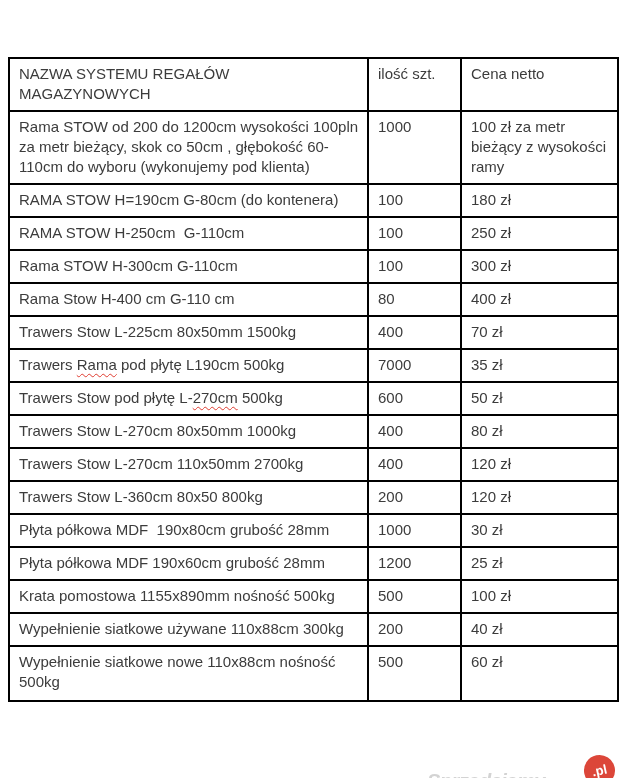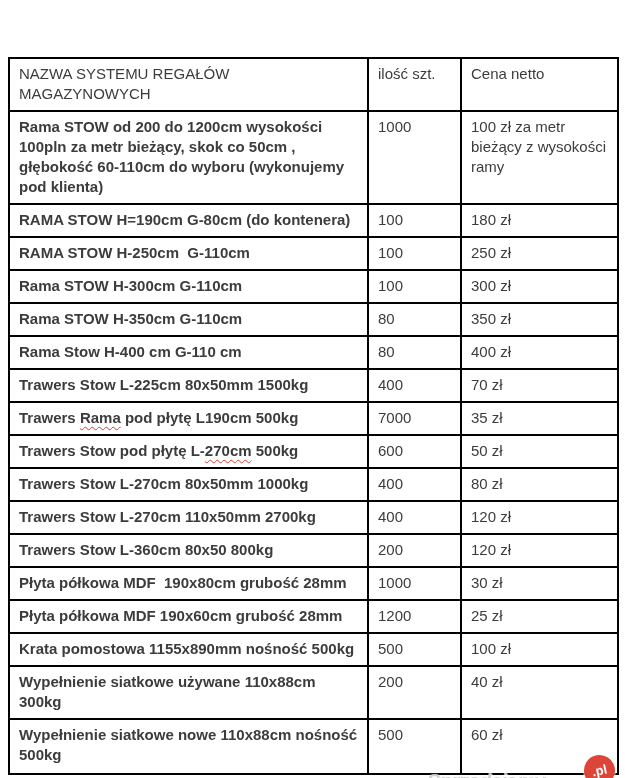--- a/index.html
+++ b/index.html
@@ -26,21 +26,21 @@
     border: 2px solid #000000;
     vertical-align: top;
     text-align: left;
     padding: 5px 8px 6px 9px;
     font-size: 15px;
     line-height: 20px;
     font-weight: normal;
     overflow: hidden;
   }
   .price-table thead th { height: 33px; }
-  .name-cell span { white-space: pre-wrap; font-weight: bold; }
+  .name-cell span { white-space: pre-wrap; }
   .sq {
     text-decoration-line: underline;
     text-decoration-style: wavy;
     text-decoration-color: #e03c31;
     text-decoration-thickness: 1px;
     text-underline-offset: 3px;
   }
   .watermark {
     position: absolute;
     left: 427px;
@@ -106,25 +106,20 @@
           <td class="name-cell"><span>RAMA STOW H-250cm  G-110cm</span></td>
           <td>100</td>
           <td>250 zł</td>
         </tr>
         <tr>
           <td class="name-cell"><span>Rama STOW H-300cm G-110cm</span></td>
           <td>100</td>
           <td>300 zł</td>
         </tr>
         <tr>
-          <td class="name-cell"><span>Rama STOW H-350cm G-110cm</span></td>
-          <td>80</td>
-          <td>350 zł</td>
-        </tr>
-        <tr>
           <td class="name-cell"><span>Rama Stow H-400 cm G-110 cm</span></td>
           <td>80</td>
           <td>400 zł</td>
         </tr>
         <tr>
           <td class="name-cell"><span>Trawers Stow L-225cm 80x50mm 1500kg</span></td>
           <td>400</td>
           <td>70 zł</td>
         </tr>
         <tr>

